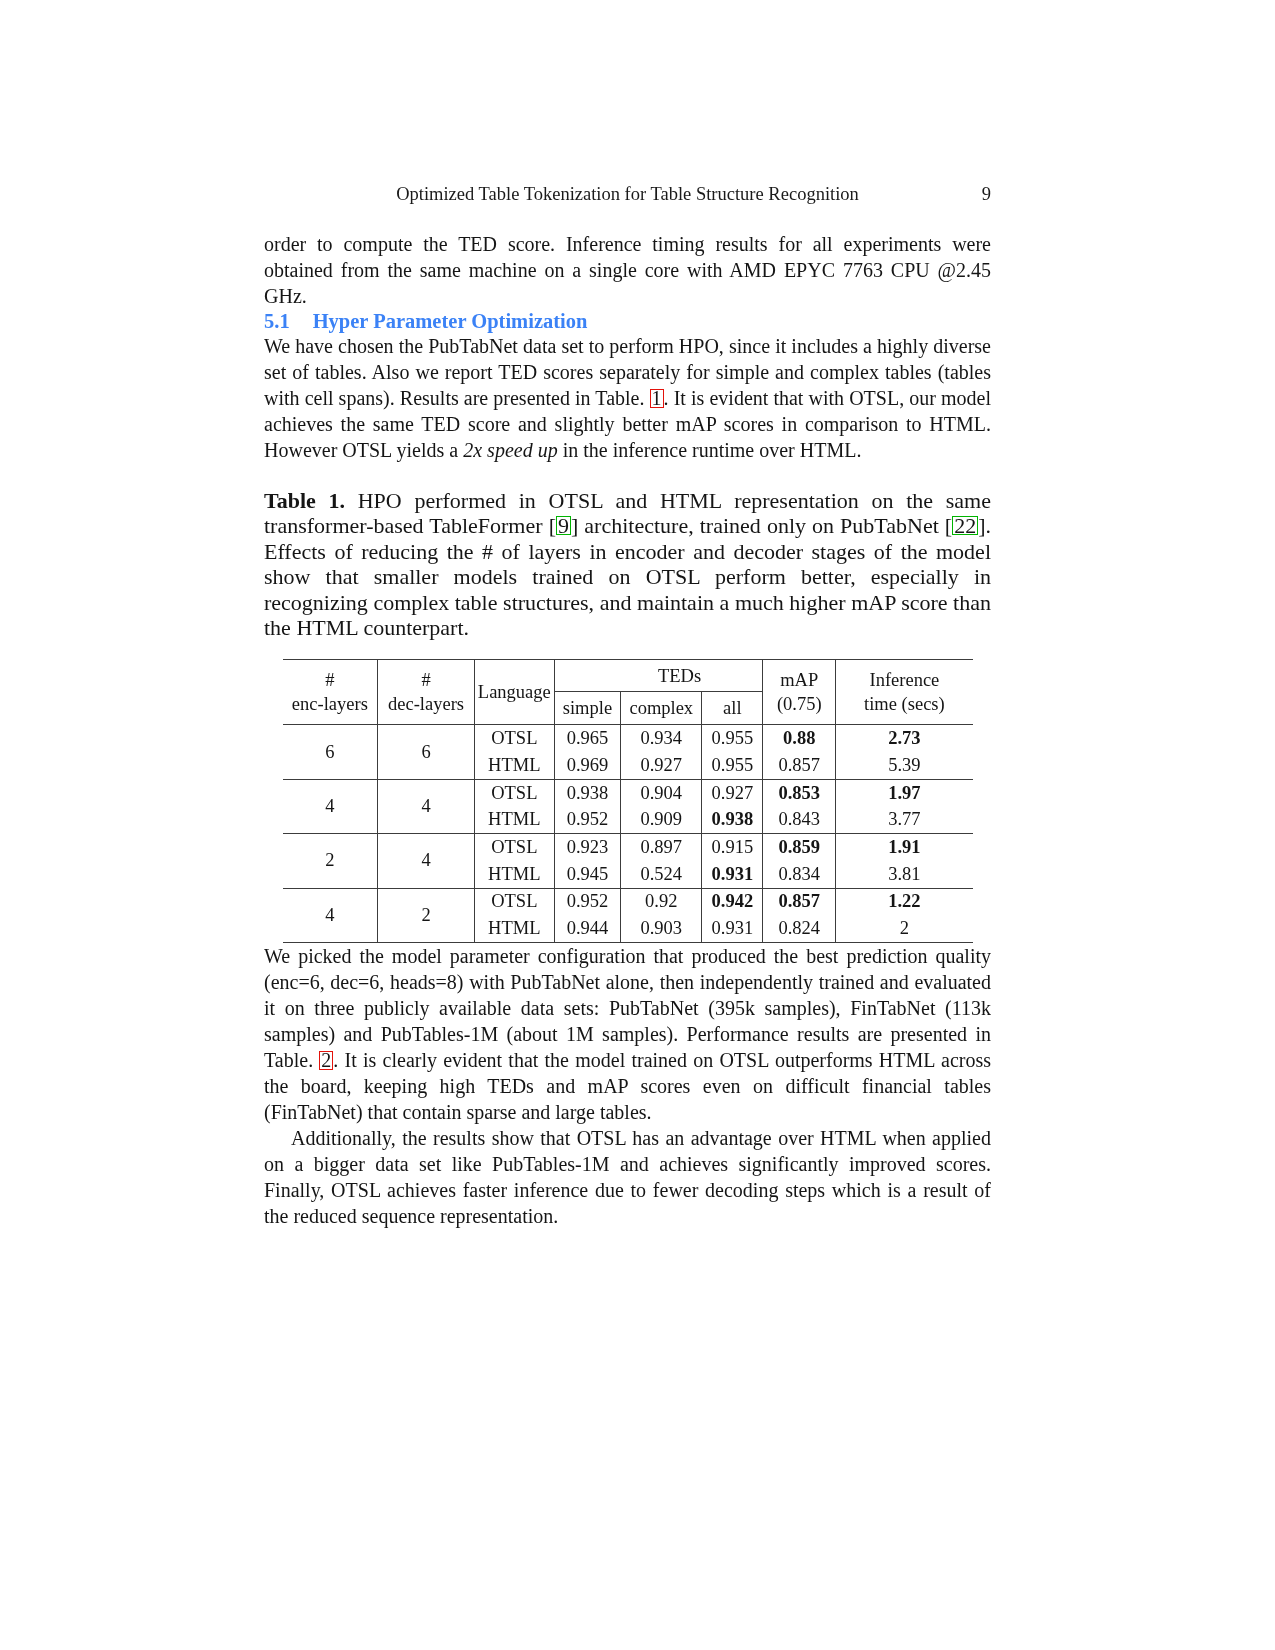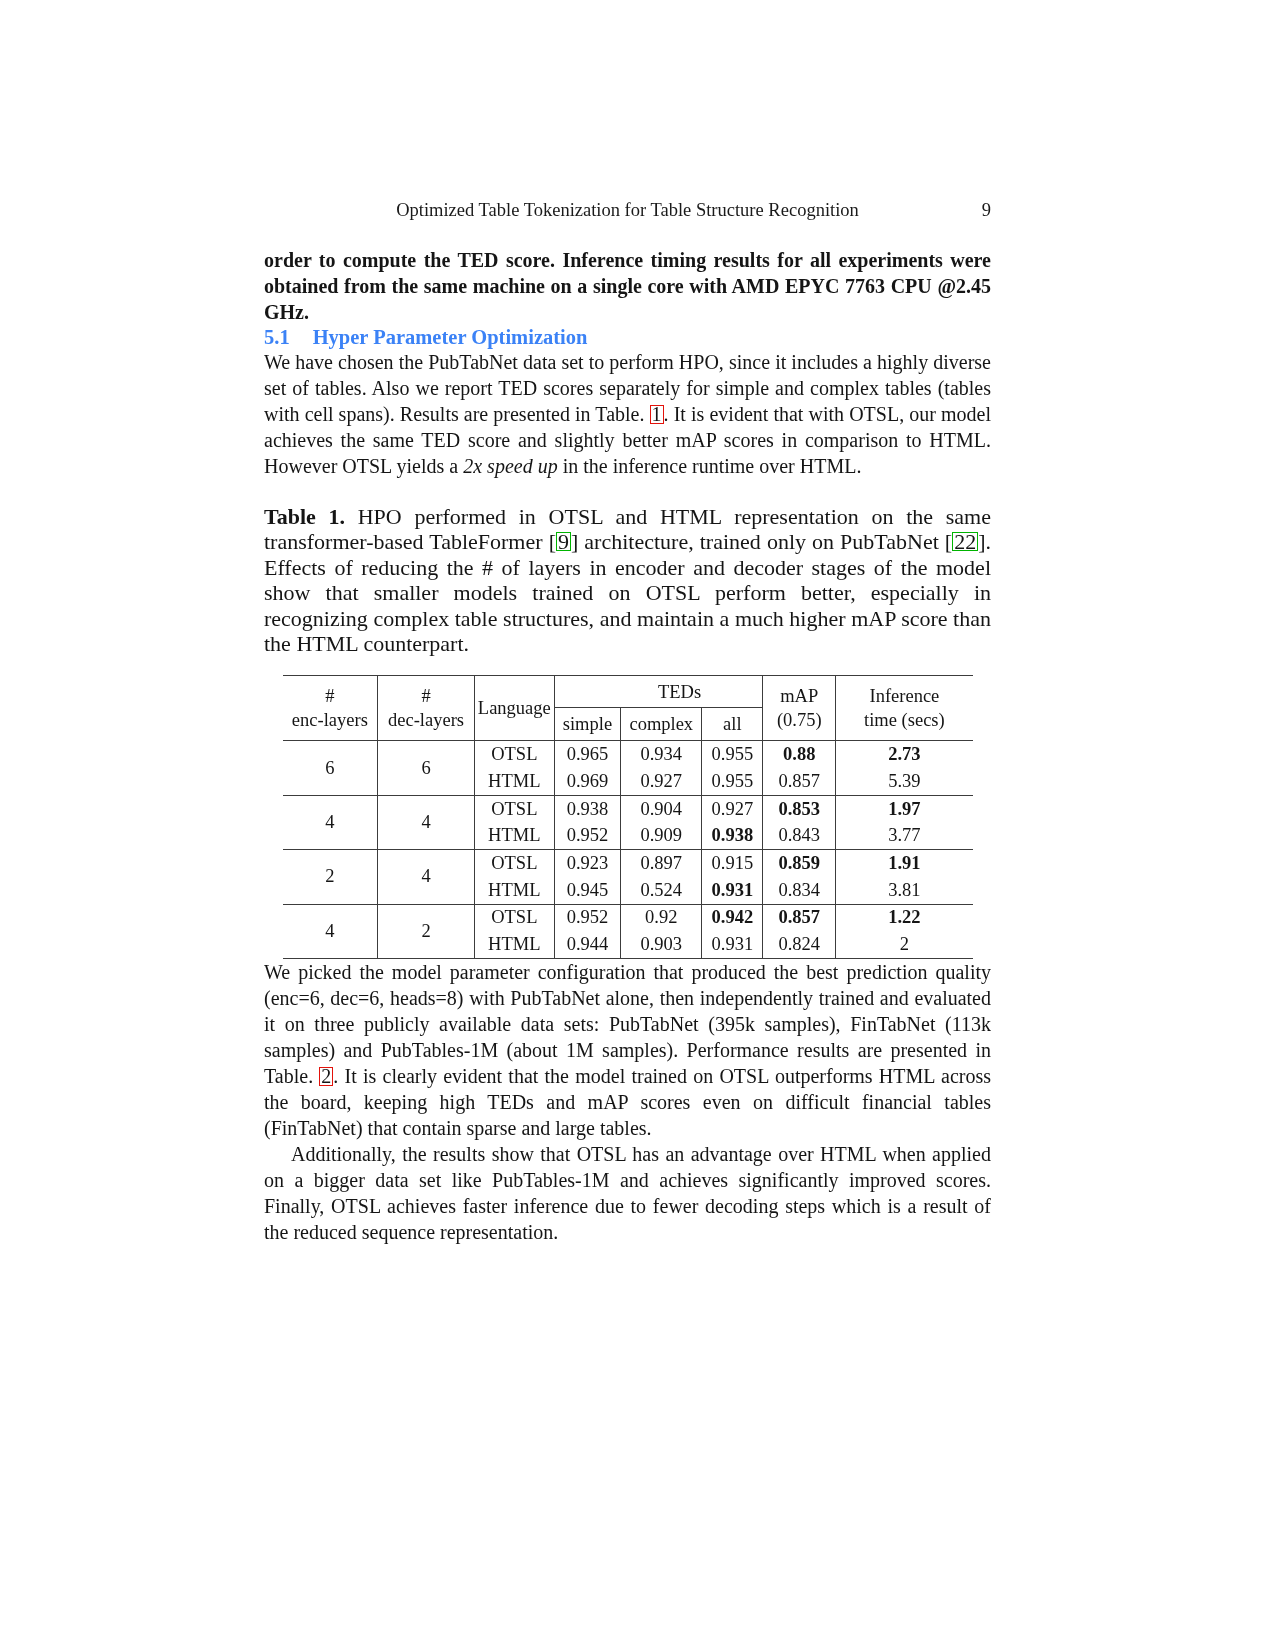--- a/index.html
+++ b/index.html
@@ -3,21 +3,20 @@
 <meta charset="utf-8">
 <style>
   html,body{margin:0;padding:0;background:#ffffff;}
   .page{
     position:relative;
     width:1275px;height:1250px;
     background:#ffffff;
     font-family:"Liberation Serif","DejaVu Serif",serif;
     color:#151515;
     overflow:hidden;
-    margin-top:16px;
   }
   .content{
     position:absolute;left:264px;top:0;width:727px;
   }
   
   .running-head{
     margin-top:183px;
     position:relative;
     font-size:18.5px;
     line-height:22px;
@@ -26,21 +25,21 @@
   }
   .running-head .pageno{
     position:absolute;right:0;top:0;
   }
   
   p.body{
     font-size:20px;line-height:26px;
     text-align:justify;
     margin:0;
   }
-  p.intro{margin-top:26px;font-weight:bold;}
+  p.intro{margin-top:26px;}
   .indent{text-indent:27px;}
   
   h2.sec{
     font-size:20.5px;line-height:24px;
     font-weight:bold;margin:0;
     color:#3b82f6;
   }
   h2.sec .secnum{margin-right:23px;}
   .sec-51{margin-top:28px;}
   .sec-52{margin-top:48px;}

